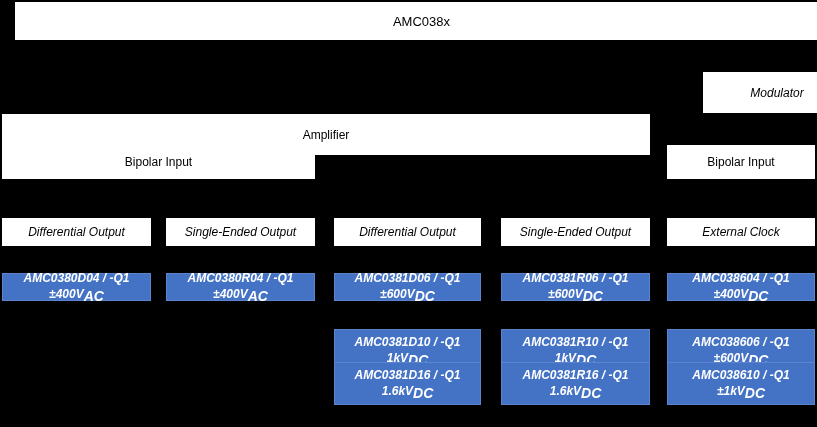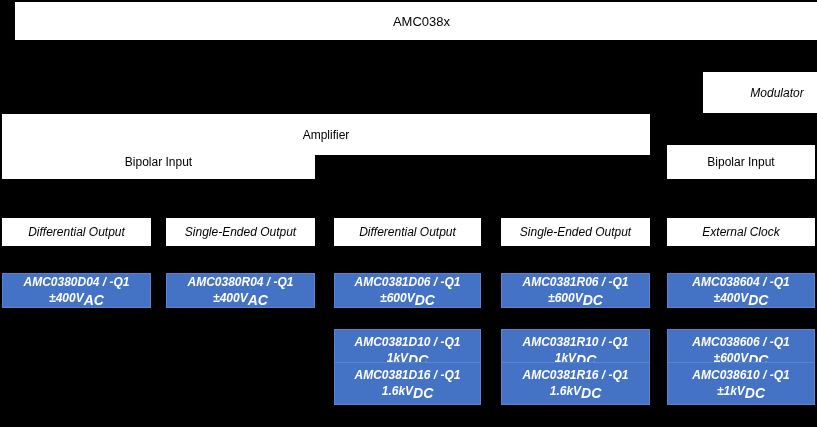--- a/index.html
+++ b/index.html
@@ -36,21 +36,21 @@
   .bip-left  { left: 2px;   width: 313px; }
   .dc-input  { left: 334px; width: 316px; }
   .bip-right { left: 667px; width: 148px; }
 
   .c1 { left: 2px;   width: 149px; }
   .c2 { left: 166px; width: 149px; }
   .c3 { left: 334px; width: 147px; }
   .c4 { left: 501px; width: 149px; }
   .c5 { left: 667px; width: 148px; }
 
-  .r1 { top: 273px; height: 35px; }
+  .r1 { top: 273px; height: 28px; }
   .r2 { top: 329px; height: 43px; }
   .r3 { top: 362px; height: 43px; }
 
   .part {
     position: absolute;
     background: var(--part-fill, #4472C4);
     border: 1px solid var(--part-border, #5B83CE);
     color: var(--part-text, #ffffff);
     font-style: italic;
     font-weight: bold;

